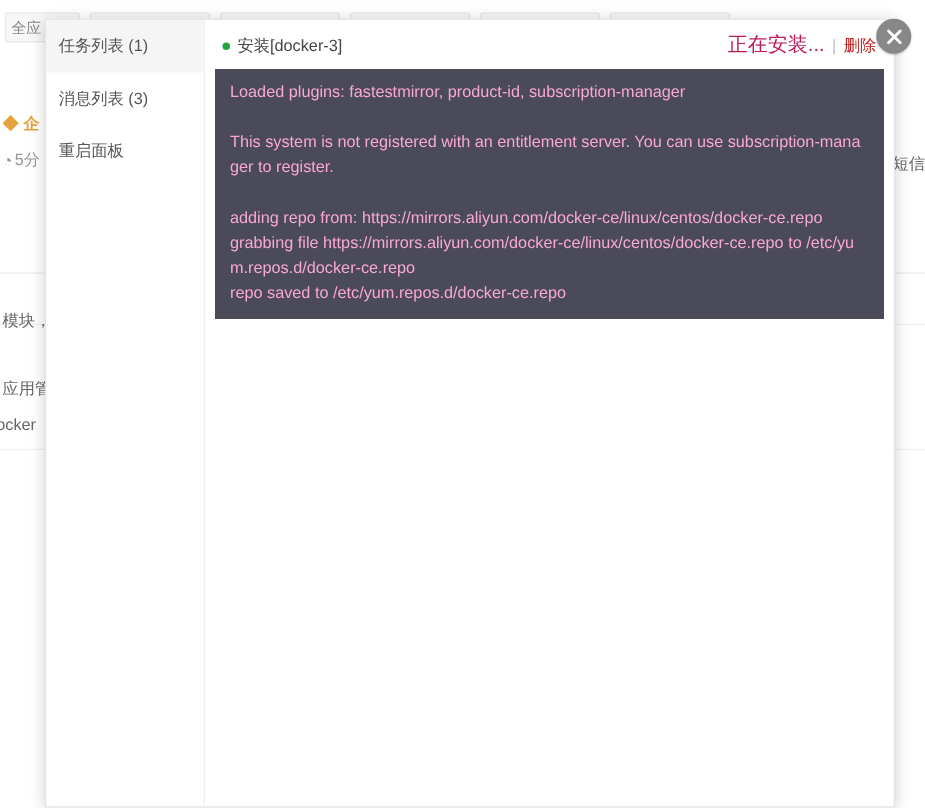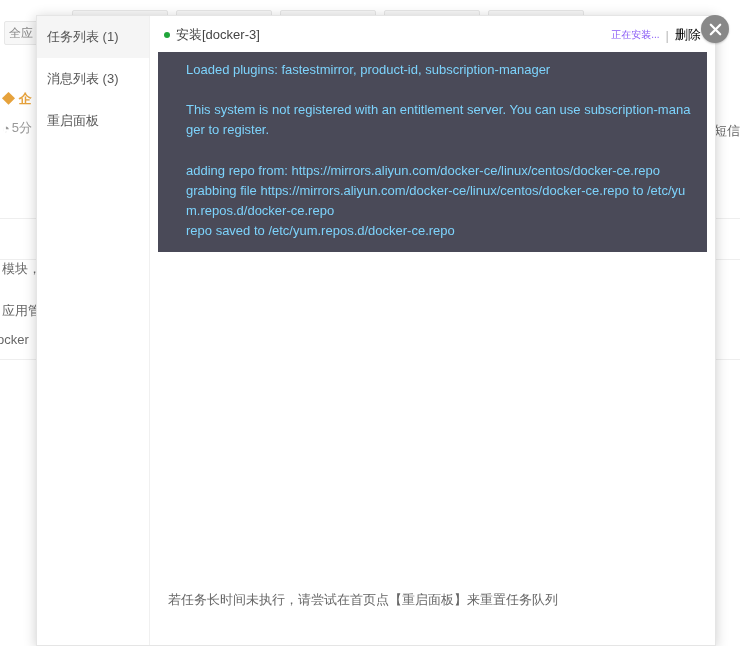--- a/index.html
+++ b/index.html
@@ -1,40 +1,40 @@
 <!DOCTYPE html>
 <html><head>
 <meta charset="utf-8">
 <style>
 *{box-sizing:border-box;margin:0;padding:0;}
 body{font-family:"Microsoft YaHei","PingFang SC",Arial,sans-serif;font-size:13px;color:#555;background:#fff;width:740px;height:646px;overflow:hidden;position:relative;}
 .bg{position:absolute;inset:0;}
 .bg-toolbar{position:absolute;top:10px;left:0;right:0;height:24px;display:flex;gap:8px;padding-left:4px;}
 .bg-btn{width:96px;height:24px;background:#f7f7f7;border:1px solid #e7e7e7;border-radius:2px;}
-.bg-btn:first-child{width:60px;margin-top:11px;}
+.bg-btn:first-child{width:60px;}
 .bg-sidetext{position:absolute;left:2px;font-size:13px;color:#666;}
 .bg-warn{color:#e6a23c;font-weight:bold;}
 .bg-clock{color:#999;display:flex;align-items:center;gap:2px;}
 .bg-right{position:absolute;right:0;font-size:13px;color:#666;}
 .bg-row{position:absolute;left:0;right:0;height:42px;border-top:1px solid #eee;border-bottom:1px solid #eee;}
 
 .modal{position:absolute;left:36px;top:15px;right:24px;bottom:0;background:#fff;box-shadow:0 2px 12px rgba(0,0,0,.2);border:1px solid #e5e5e5;display:flex;flex-direction:column;}
 .modal-header{padding:14px 16px 10px 12px;font-size:15px;color:#333;}
 .modal-body{flex:1;display:flex;min-height:0;}
-.sidebar{width:113px;border-right:1px solid #f0f0f0;}
+.sidebar{width:127px;border-right:1px solid #f0f0f0;}
 .side-item{padding:12px 10px;font-size:13px;color:#555;cursor:pointer;}
 .side-item.active{background:#f5f5f5;}
 .main{flex:1;display:flex;flex-direction:column;padding:0 8px 0 8px;min-width:0;justify-content:center;}
 .task-header{display:flex;align-items:center;padding:10px 6px 8px 6px;}
 .dot{width:6px;height:6px;border-radius:50%;background:#20a53a;margin-right:6px;flex:0 0 auto;}
 .task-title{flex:1;color:#444;font-size:13px;}
-.task-status{color:#8b5cf6;font-size:10px;}
+.task-status{color:#be185d;font-size:16px;}
 .sep{color:#bbb;margin:0 6px;}
-.del{color:#000000;cursor:pointer;}
-.console{background:#4a4a58;color:#7dd3fc;font-size:13px;line-height:1.55;padding:8px 12px 12px 28px;height:200px;overflow-y:scroll;border-radius:0;white-space:pre-wrap;word-break:break-all;font-family:Arial,sans-serif;position:relative;}
+.del{color:#b91c1c;cursor:pointer;}
+.console{background:#4a4a58;color:#f9a8d4;font-size:13px;line-height:1.55;padding:8px 12px 12px 12px;height:200px;overflow-y:scroll;border-radius:0;white-space:pre-wrap;word-break:break-all;font-family:Arial,sans-serif;position:relative;}
 .console::-webkit-scrollbar{width:14px;background:#e8e8e8;}
 .console::-webkit-scrollbar-thumb{background:#c4c4c4;}
 .modal-footer{padding:18px 10px 36px 10px;font-size:13px;color:#666;}
 .close{position:absolute;top:15px;right:11px;width:28px;height:28px;border-radius:50%;background:#888;display:flex;align-items:center;justify-content:center;cursor:pointer;z-index:10;box-shadow:0 1px 2px rgba(0,0,0,.2);}
 .close svg{width:15px;height:15px;}
 </style>
 </head>
 <body>
 
 <div class="bg">
@@ -46,21 +46,21 @@
     <div class="bg-btn"></div>
     <div class="bg-btn"></div>
   </div>
   <div class="bg-sidetext bg-warn" style="top:90px"><span>◆</span> <span>企</span></div>
   <div class="bg-sidetext bg-clock" style="top:119px">
       <span>◔</span>
       <span>5分</span>
     </div>
   <div class="bg-right" style="top:122px">赞短信</div>
   <div class="bg-row" style="top:218px"></div>
-  <div class="bg-sidetext" style="top:260px">模块，</div>
+  <div class="bg-sidetext" style="top:248px">模块，</div>
   <div class="bg-sidetext" style="top:302px">应用管</div>
   <div class="bg-row" style="top:318px;border-top:none"></div>
   <div class="bg-sidetext" style="top:332px;left:-3px">ocker</div>
 </div>
 
 <div class="close">
   <svg viewBox="0 0 16 16">
       <path d="M3 3 L13 13 M13 3 L3 13" stroke="#fff" stroke-width="2.4" stroke-linecap="round" fill="none"></path>
     </svg>
 </div>
@@ -81,16 +81,15 @@
         <span class="del">删除</span>
       </div>
       <div class="console">Loaded plugins: fastestmirror, product-id, subscription-manager
 
 This system is not registered with an entitlement server. You can use subscription-manager to register.
 
 adding repo from: https://mirrors.aliyun.com/docker-ce/linux/centos/docker-ce.repo
 grabbing file https://mirrors.aliyun.com/docker-ce/linux/centos/docker-ce.repo to /etc/yum.repos.d/docker-ce.repo
 repo saved to /etc/yum.repos.d/docker-ce.repo</div>
       <div style="flex:1"></div>
-      <div class="modal-footer">若任务长时间未执行，请尝试在首页点【重启面板】来重置任务队列</div>
     </div>
   </div>
 </div>
 
 </body></html>

